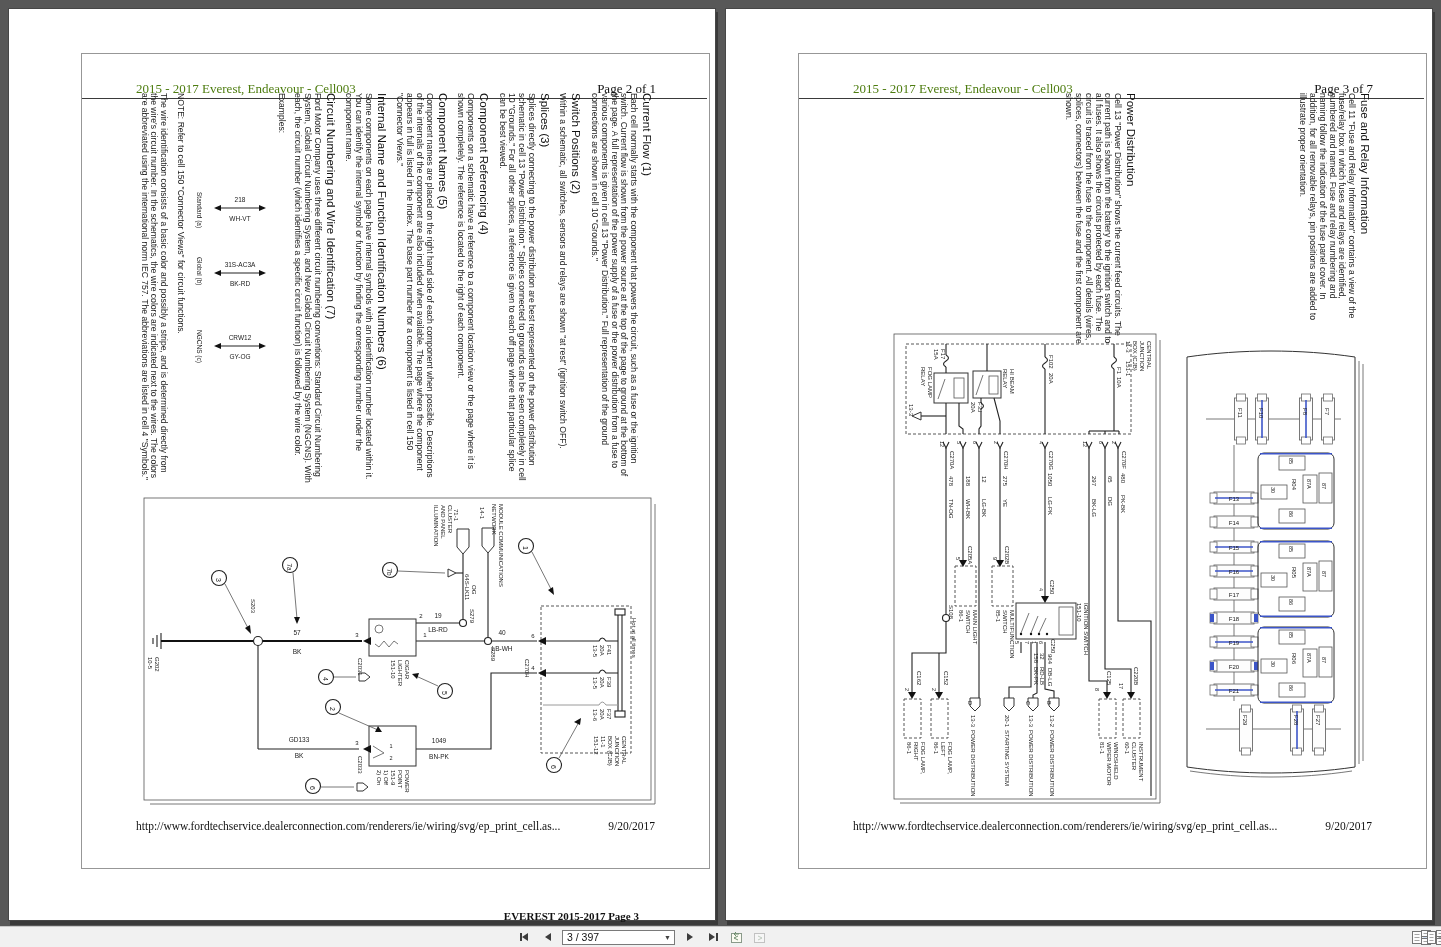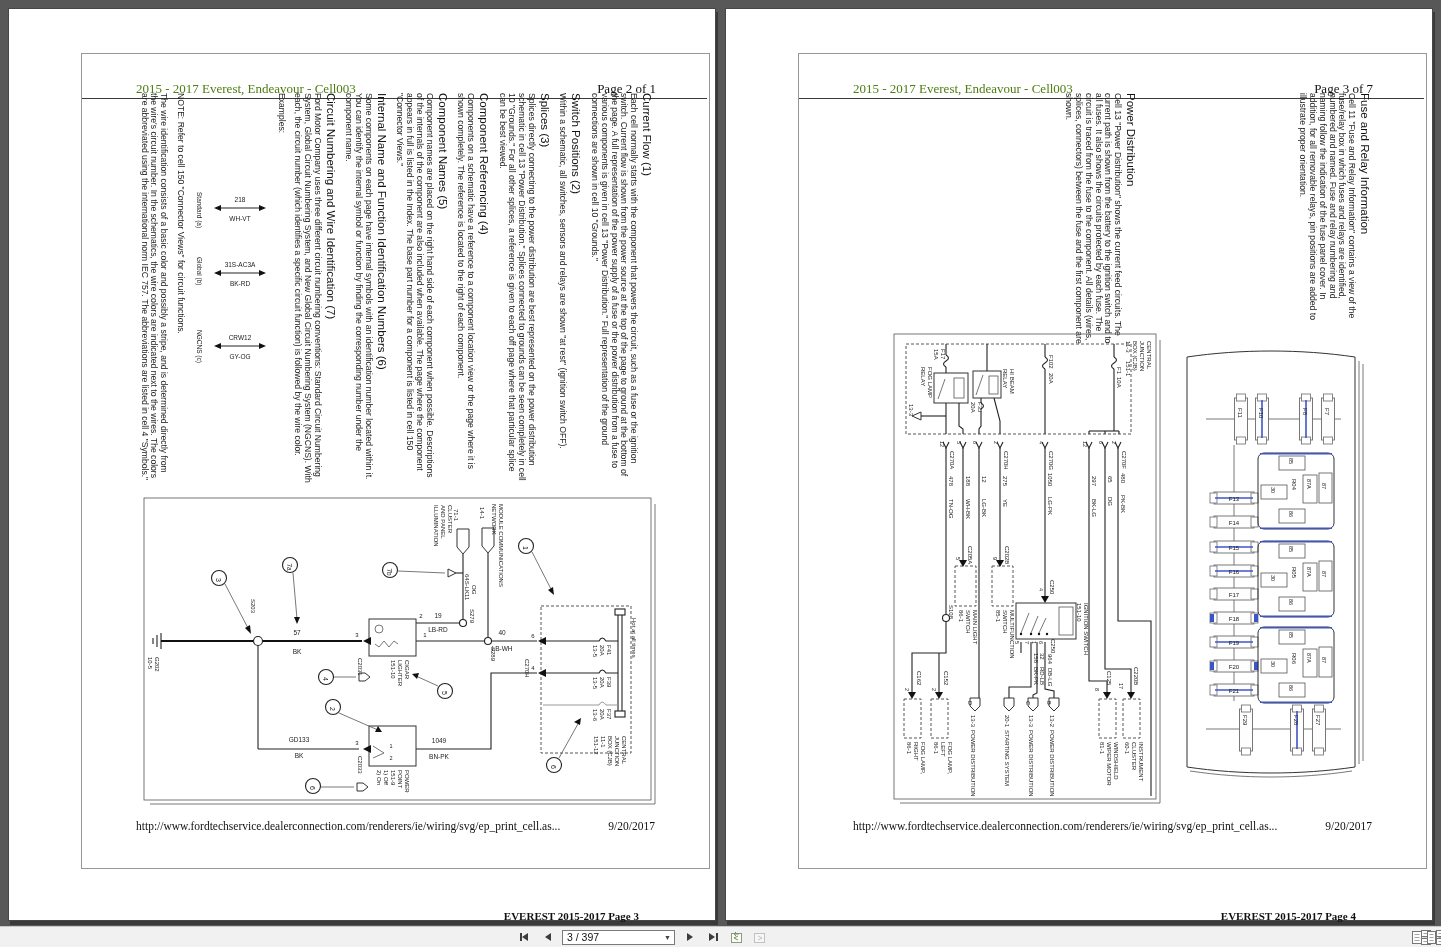--- a/index.html
+++ b/index.html
@@ -618,21 +618,20 @@
         <text x="1288" y="684" font-size="5.5" text-anchor="start" fill="#1a1a1a" transform="rotate(90 1288 684)">86</text>
         <text x="1242" y="714" font-size="6" text-anchor="start" fill="#1a1a1a" transform="rotate(90 1242 714)">F29</text>
         <text x="1293" y="714" font-size="6" text-anchor="start" fill="#1a1a1a" transform="rotate(90 1293 714)">F28</text>
         <text x="1315" y="714" font-size="6" text-anchor="start" fill="#1a1a1a" transform="rotate(90 1315 714)">F27</text>
       </svg>
 
     <div class="url-line">
       <span>http://www.fordtechservice.dealerconnection.com/renderers/ie/wiring/svg/ep_print_cell.as...</span>
       <span>9/20/2017</span>
     </div>
-    <div class="page-footer">EVEREST 2015-2017 Page 4</div>
   </div>
 
   <div class="toolbar">
     <div class="tb-nav">
       <div class="tb-btn">
         <svg width="11" height="10" viewBox="0 0 11 10">
             <polygon points="9,1 3,5 9,9" fill="#3d3d3d"></polygon>
             <rect x="1" y="1" width="2" height="8" fill="#3d3d3d"></rect>
           </svg>
       </div>

